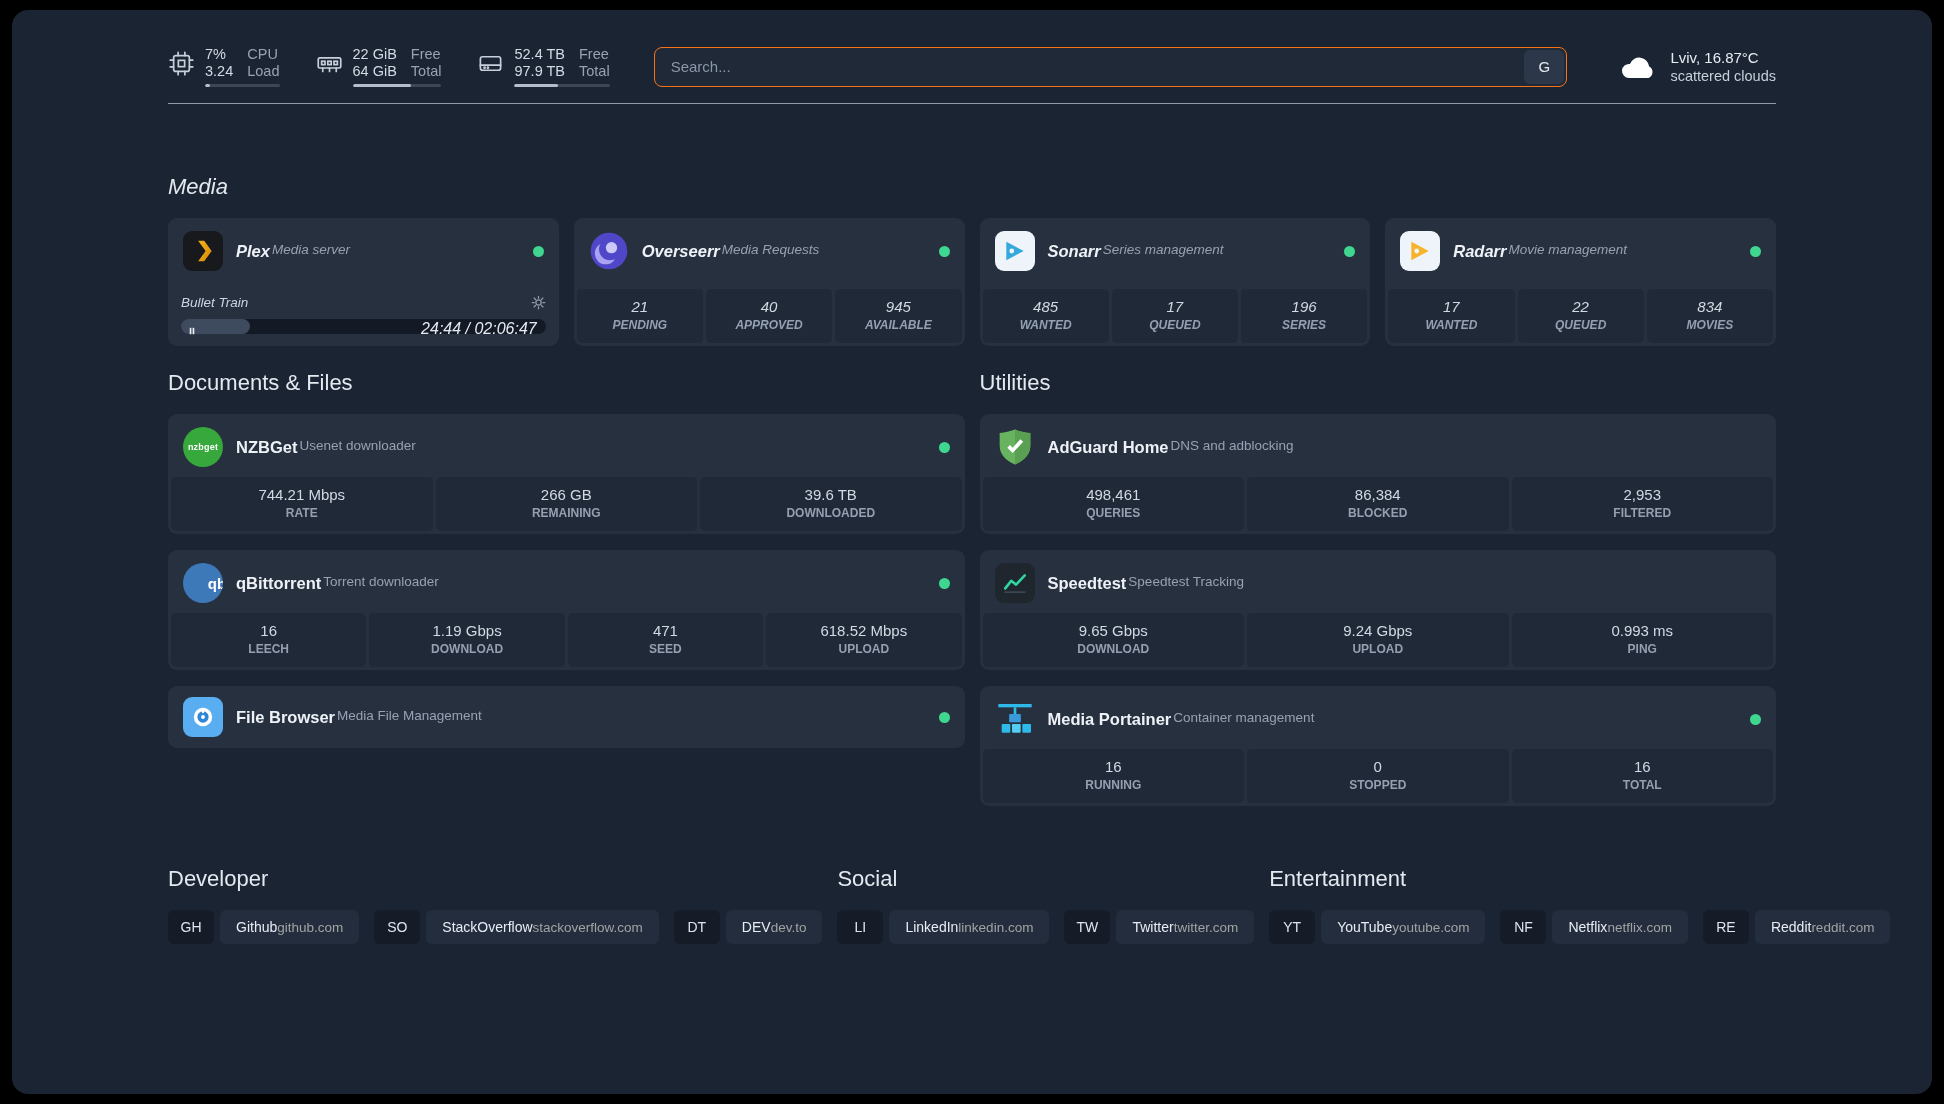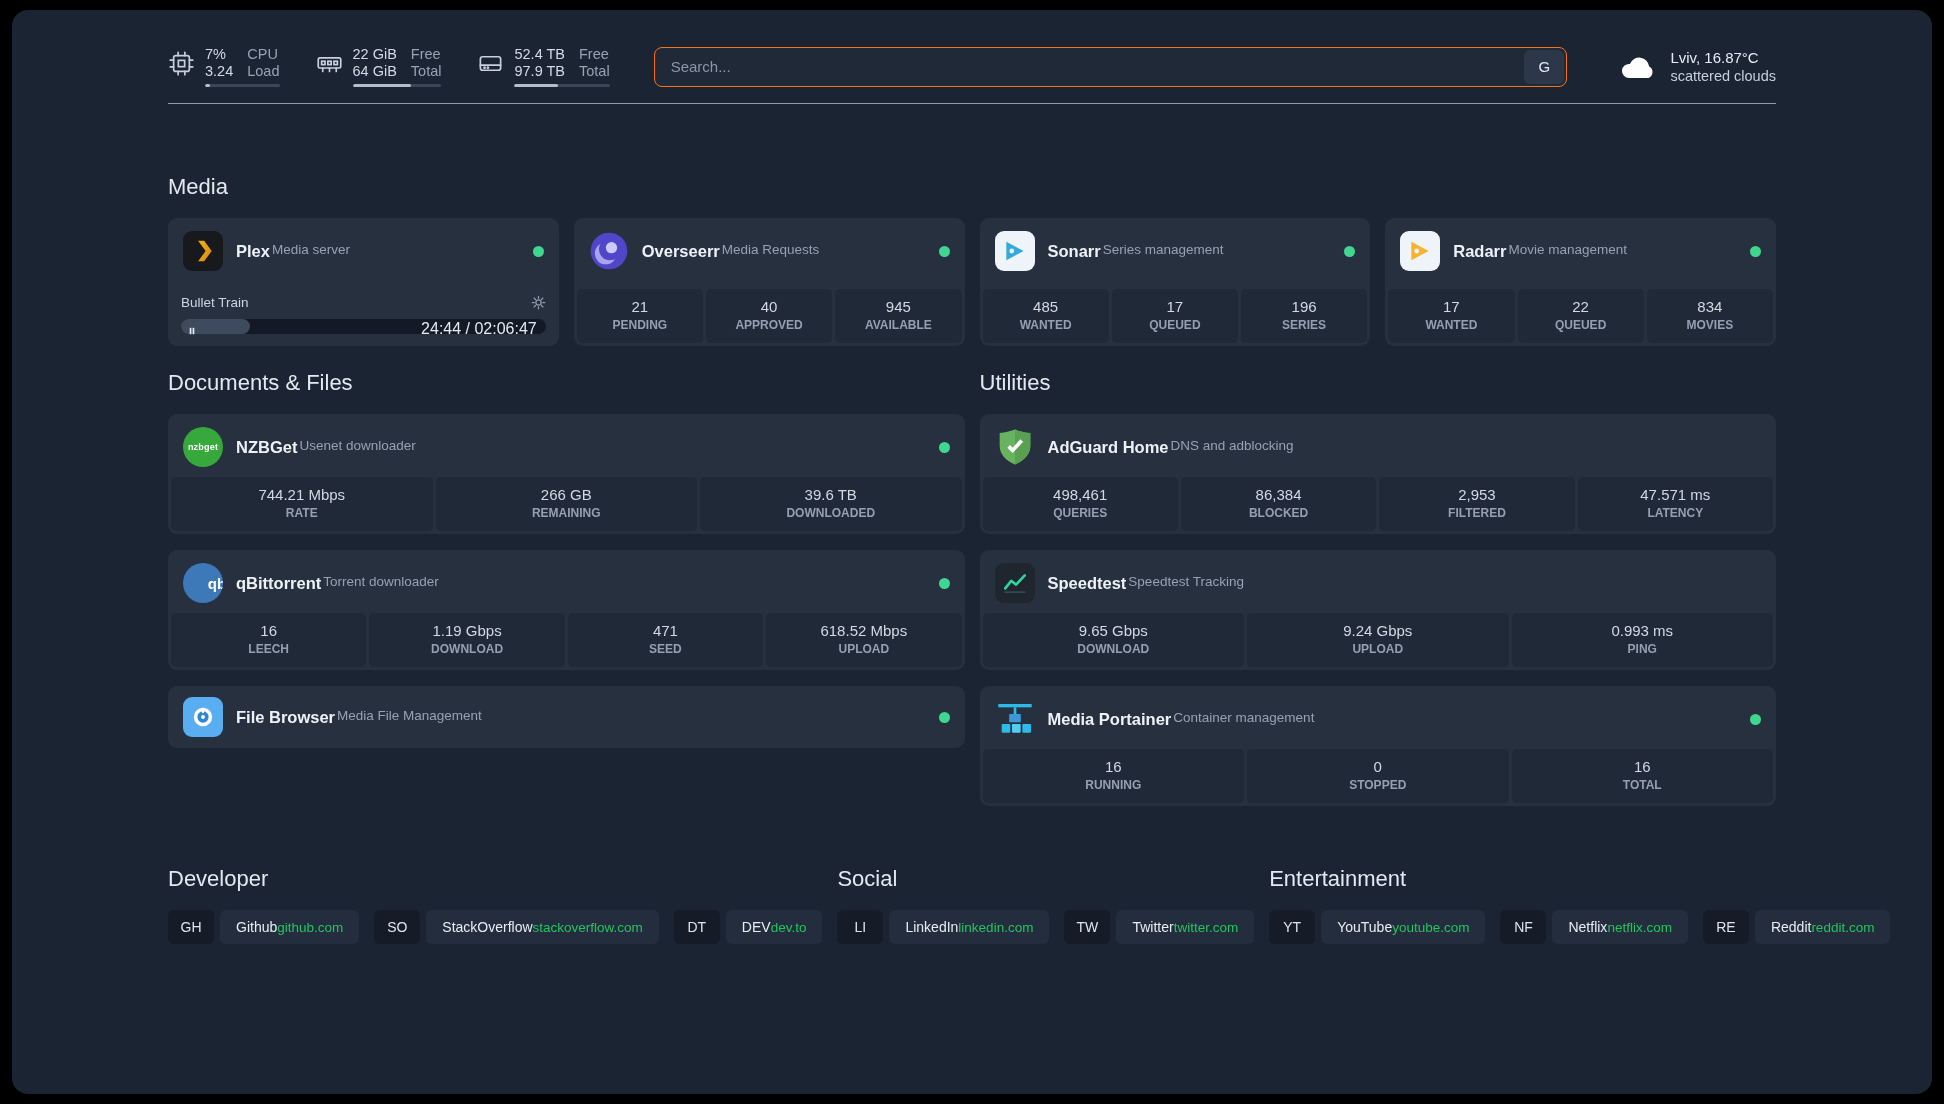--- a/index.html
+++ b/index.html
@@ -32,21 +32,21 @@
 
   .weather { display: flex; align-items: center; gap: 13px; }
   .weather-icon { width: 38px; height: 30px; }
   .weather-loc { font-size: 15px; color: #e7ecf3; line-height: 19px; }
   .weather-cond { font-size: 14.5px; color: #c6cfda; line-height: 18px; }
 
   .divider { height: 1px; background: #919aab; margin-top: 16px; }
 
   
   .section-title { font-size: 22px; font-weight: 500; color: #e4e9f0; margin-bottom: 18px; }
-  .section-media { margin-top: 70px; }
+  .section-media { margin-top: 70px; font-style: italic; }
   .media-grid { display: grid; grid-template-columns: repeat(4, 1fr); gap: 15px; }
   .cols { display: grid; grid-template-columns: 1fr 1fr; gap: 15px; margin-top: 24px; }
   .col-stack { display: flex; flex-direction: column; gap: 16px; }
 
   
   .card { background: #27303f; border-radius: 9px; display: flex; flex-direction: column;
     overflow: hidden; cursor: pointer; }
   .card.h128 { height: 128px; }
   .card.h120 { height: 120px; }
   .card.h62  { height: 62px; justify-content: center; }
@@ -95,21 +95,21 @@
 
   
   .bookmarks { display: grid; grid-template-columns: repeat(3, 1fr); gap: 15px; margin-top: 60px; }
   .bm-rows { display: flex; gap: 15px; }
   .bm-row { display: flex; gap: 6px; height: 34px; cursor: pointer; }
   .bm-abbr { width: 46px; height: 34px; background: #151b27; border-radius: 6px; color: #dfe5ee;
     font-size: 14px; display: flex; align-items: center; justify-content: center; flex: none; }
   .bm-pill { flex: 1; background: #232d3d; border-radius: 6px; display: flex; align-items: center;
     justify-content: space-between; padding: 0 16px; }
   .bm-name { font-size: 14px; color: #e8edf3; }
-  .bm-domain { font-size: 13.5px; color: #22c55e; }
+  .bm-domain { font-size: 13.5px; color: #a3a3a3; }
 </style>
 </head>
 <body>
 
 <div class="frame">
   <div class="content">
 
     <div class="topbar">
       <div class="resources">
 
@@ -447,24 +447,20 @@
                 <div class="stat-lab">QUERIES</div>
               </div>
               <div class="stat">
                 <div class="stat-val">86,384</div>
                 <div class="stat-lab">BLOCKED</div>
               </div>
               <div class="stat">
                 <div class="stat-val">2,953</div>
                 <div class="stat-lab">FILTERED</div>
               </div>
-              <div class="stat">
-                <div class="stat-val">47.571 ms</div>
-                <div class="stat-lab">LATENCY</div>
-              </div>
             </div>
           </div>
 
           <div class="card h120">
             <div class="card-head">
               <span class="app-icon ic-speedtest">
                 <svg viewBox="0 0 24 24" fill="none">
                   <polyline points="3,17 8.5,10 13,13.5 21,5" stroke="#2fd4a0" stroke-width="2.4" stroke-linecap="round" stroke-linejoin="round"></polyline>
                   <polyline points="3,20.5 21,20.5" stroke="#3a4552" stroke-width="1.6" stroke-linecap="round"></polyline>
                 </svg>

